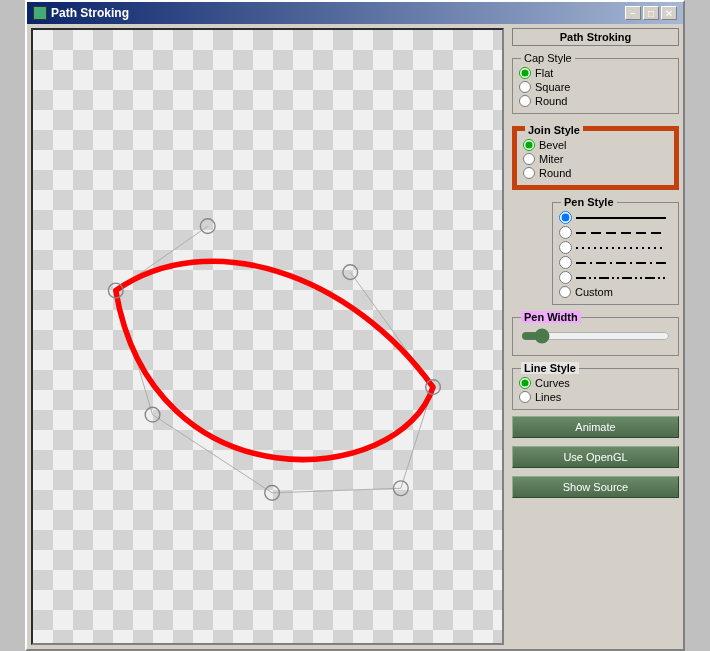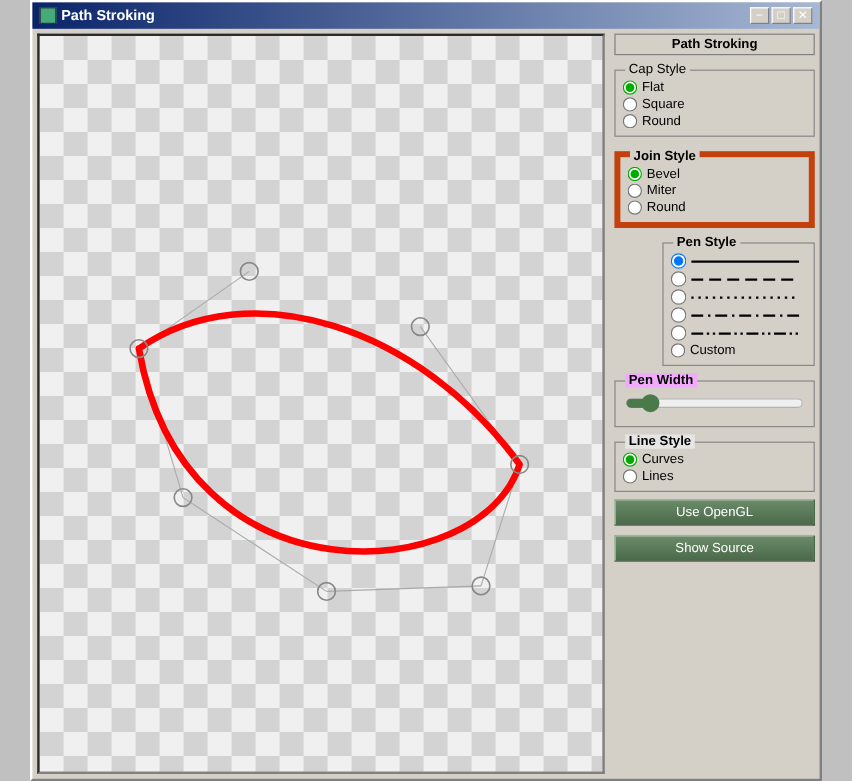--- a/index.html
+++ b/index.html
@@ -307,18 +307,19 @@
             <input type="radio" name="linestyle" checked="" style="">
             <span class="radio-label">Curves</span>
           </div>
           <div class="radio-row">
             <input type="radio" name="linestyle" style="">
             <span class="radio-label">Lines</span>
           </div>
         </div>
       </div>
 
+      <button class="action-btn">Animate</button>
       <button class="action-btn">Use OpenGL</button>
       <button class="action-btn">Show Source</button>
 
     </div>
   </div>
 </div>
 
 </body></html>

